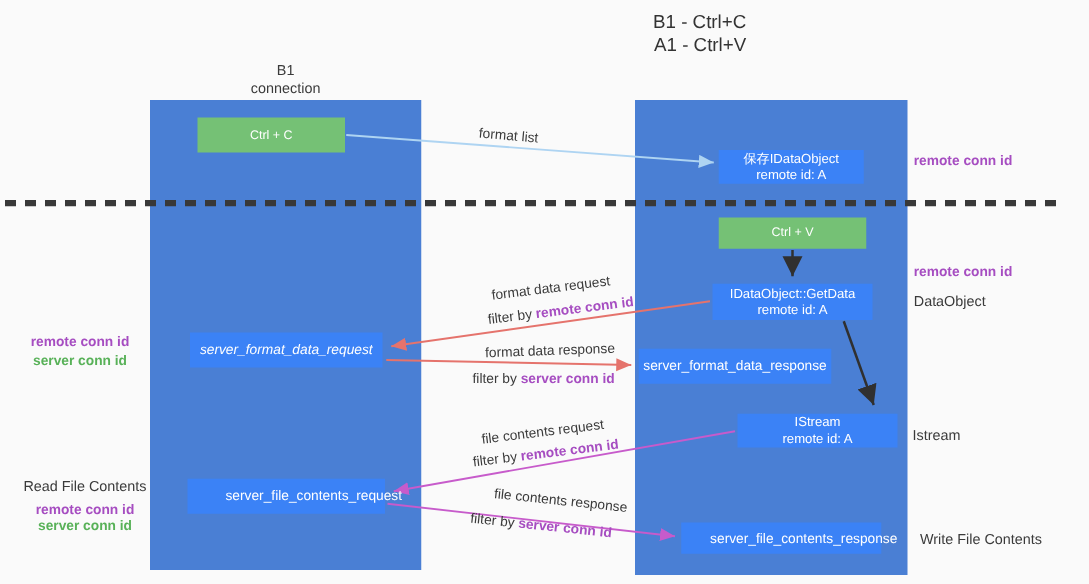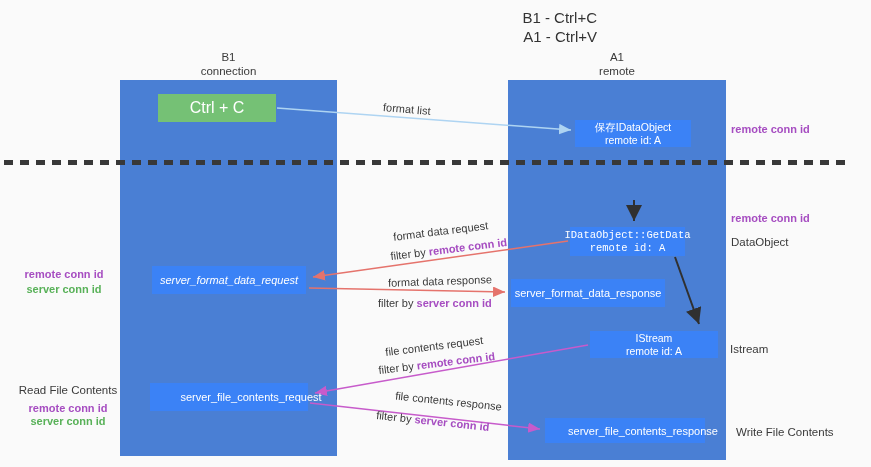--- a/index.html
+++ b/index.html
@@ -22,21 +22,21 @@
   }
   .divider {
     position:absolute; left:4px; top:160px; width:844px; height:5px;
     background:repeating-linear-gradient(90deg,#383838 0 9px,transparent 9px 16px);
   }
   .box {
     position:absolute; display:flex; flex-direction:column;
     align-items:center; justify-content:center;
     color:#fff; text-align:center; white-space:nowrap;
   }
-  .box.green { background:#75c175; font-size:16px; }
+  .box.green { background:#75c175; font-size:10px; }
   .box.orange { background:#3b82f6; font-size:11px; }
   .box.orange.twoline { font-size:10.5px; line-height:13px; }
   .lbl { position:absolute; white-space:nowrap; font-size:11px; color:#3a3a3a; }
   .bp { color:#a64dc1; font-weight:bold; }
   .bg2 { color:#58b158; font-weight:bold; }
   .side-block { position:absolute; text-align:center; font-size:11px; line-height:15px; white-space:nowrap; }
   .rot { transform-origin:center center; }
   svg.arrows { position:absolute; left:0; top:0; width:871px; height:467px; pointer-events:none; }
 </style>
 </head>
@@ -45,24 +45,20 @@
 <div id="canvas">
 
   <div class="title">
     <div>B1 - Ctrl+C</div>
     <div>A1 - Ctrl+V</div>
   </div>
 
   <div class="lane-header" style="left:120px; top:50px; width:217px;">
     <div>B1</div>
     <div>connection</div>
-  </div>
-  <div class="lane-header" style="left:508px; top:50px; width:218px;">
-    <div>A1</div>
-    <div>remote</div>
   </div>
 
   <div class="lane" style="left:120px; top:80px; width:217px; height:376px;"></div>
   <div class="lane" style="left:508px; top:80px; width:218px; height:380px;"></div>
 
   <div class="divider"></div>
 
   <svg class="arrows" viewBox="0 0 871 467">
     <defs>
       <marker id="mk-blue" markerWidth="9" markerHeight="8" refX="8" refY="3.5" orient="auto">
@@ -89,22 +85,25 @@
 
   <div class="box green" style="left:158px; top:94px; width:118px; height:28px;">
     <div>Ctrl + C</div>
   </div>
 
   <div class="box orange twoline" style="left:575px; top:120px; width:116px; height:27px;">
     <div>保存IDataObject</div>
     <div>remote id: A</div>
   </div>
 
+  <div class="box green" style="left:575px; top:174px; width:118px; height:25px;">
+    <div>Ctrl + V</div>
+  </div>
 
-  <div class="box orange twoline" style="left:570px; top:227px; width:115px; height:29px;font-family:Liberation Mono, monospace;">
+  <div class="box orange twoline" style="left:570px; top:227px; width:128px; height:29px;">
     <div>IDataObject::GetData</div>
     <div>remote id: A</div>
   </div>
 
   <div class="box orange" style="left:152px; top:266px; width:154px; height:28px;font-style:italic;">
     <div>server_format_data_request</div>
   </div>
 
   <div class="box orange" style="left:511px; top:279px; width:154px; height:28px;">
     <div>server_format_data_response</div>

